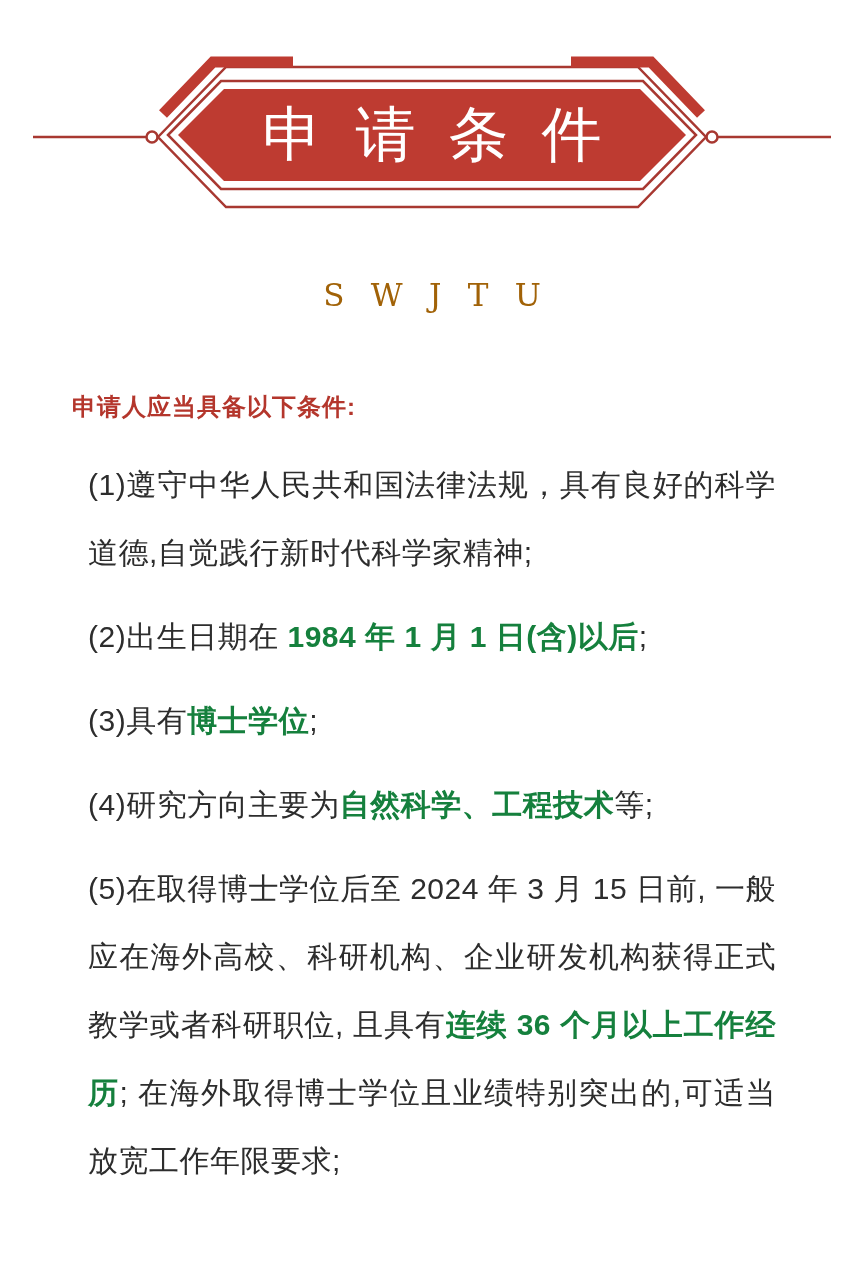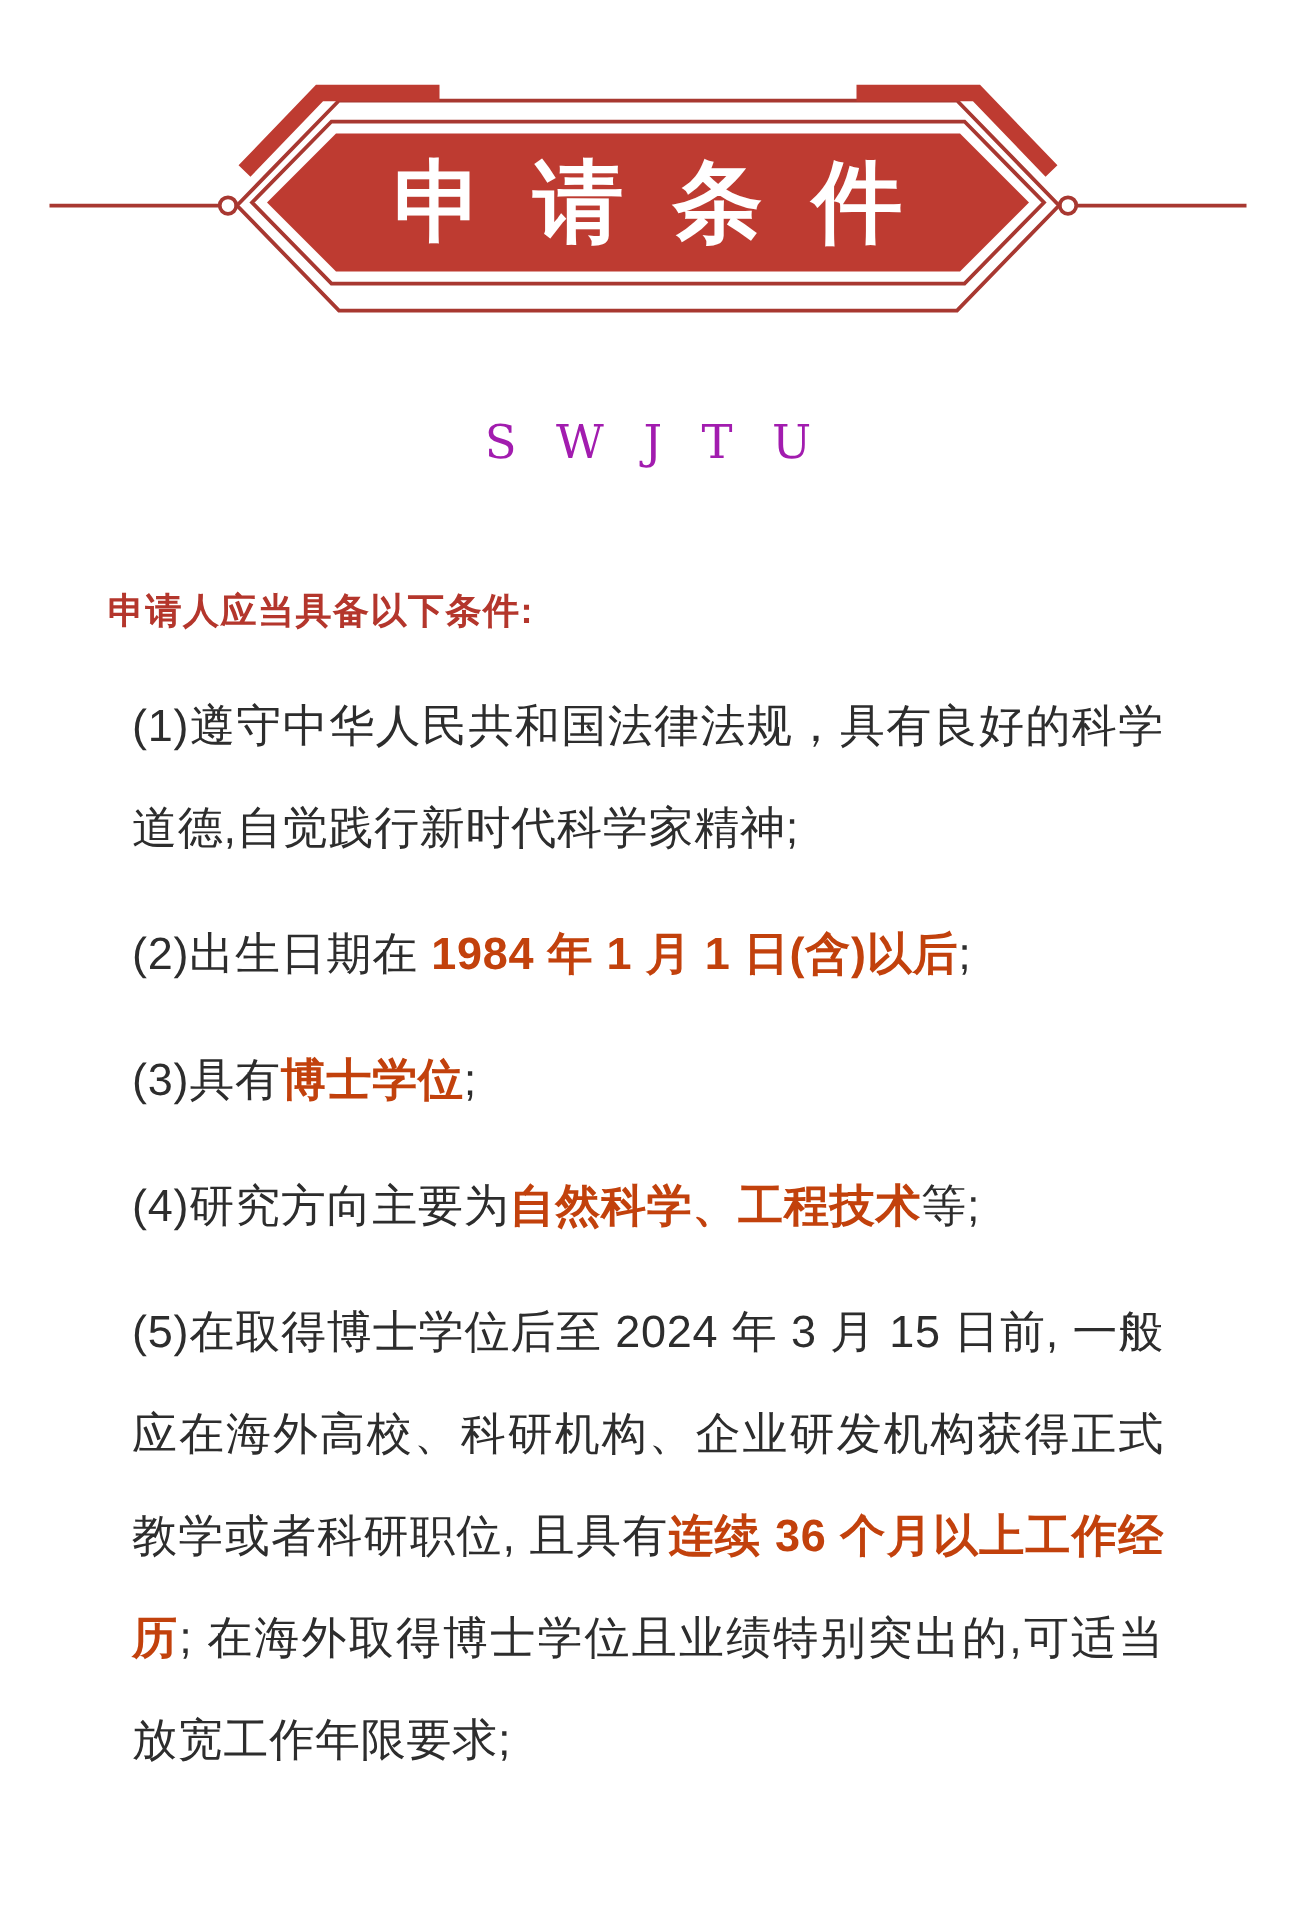--- a/index.html
+++ b/index.html
@@ -32,33 +32,33 @@
     left: 178px;
     top: 89px;
     width: 508px;
     height: 92px;
     display: flex;
     align-items: center;
     justify-content: center;
     color: #ffffff;
     font-family: "DejaVu Serif", "Liberation Serif", serif;
     font-size: 60px;
-    font-weight: bold;
+    font-weight: normal;
     letter-spacing: 0.55em;
     text-indent: 0.55em;
     white-space: nowrap;
   }
 
   
   .subtitle {
     margin-top: 42px;
     text-align: center;
     font-family: "DejaVu Serif", "Liberation Serif", serif;
     font-size: 31px;
-    color: #a21caf;
+    color: #a16207;
     letter-spacing: 0.85em;
     text-indent: 0.85em;
   }
 
   
   .content {
     padding: 0 72px;
   }
   .heading {
     margin: 78px 0 28px 0;
@@ -71,21 +71,21 @@
     margin: 16px;
     font-size: 30px;
     line-height: 68px;
     font-weight: 300;
     color: #2d2d2d;
     text-align: justify;
     text-justify: distribute;
     letter-spacing: 0.5px;
   }
   .item .hl {
-    color: #c2410c;
+    color: #15803d;
     font-weight: bold;
   }
 </style>
 </head>
 <body>
 
 <div class="page">
 
   <div class="banner">
     <svg width="864" height="235" viewBox="0 0 864 235">

